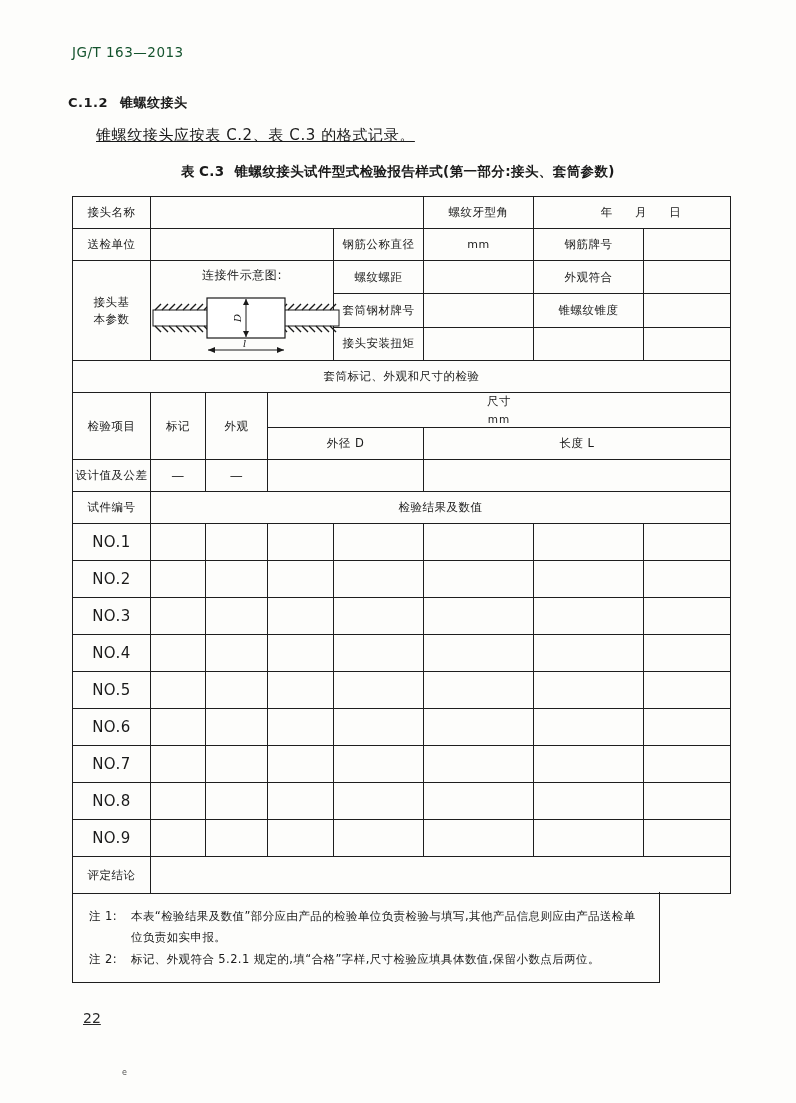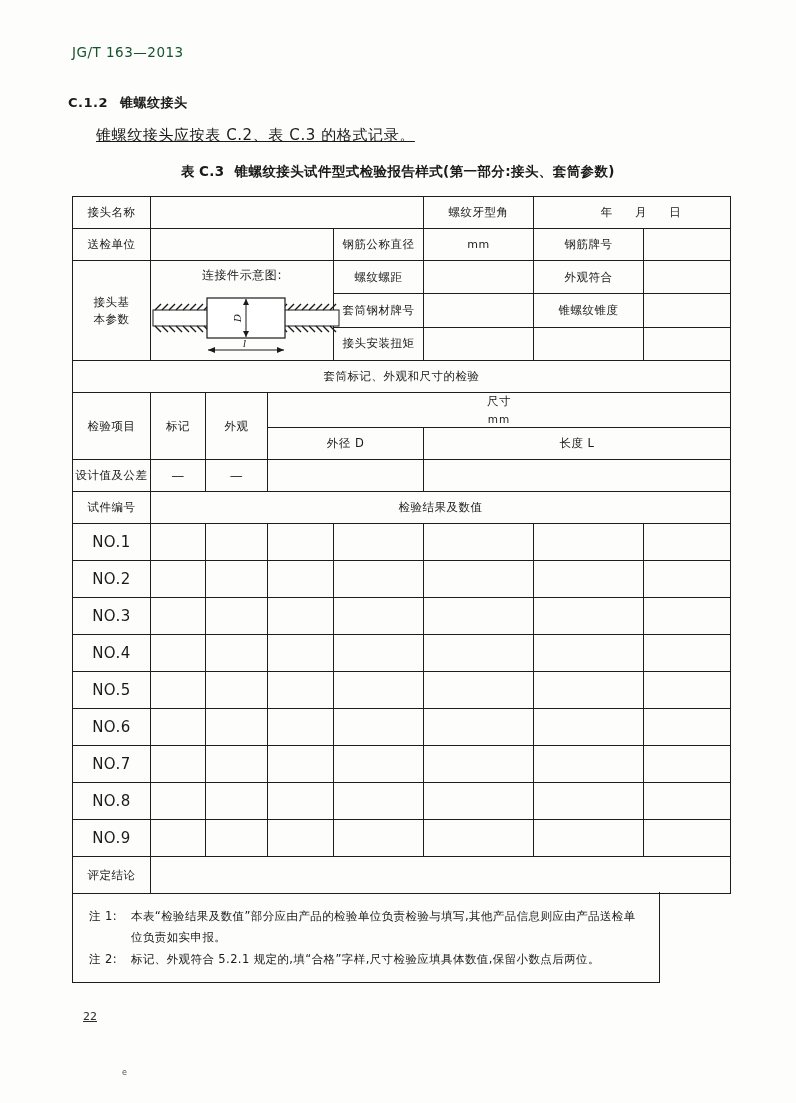--- a/index.html
+++ b/index.html
@@ -150,21 +150,21 @@
   .note-line .note-tag {
     position: absolute;
     left: 0;
     top: 0;
   }
 
   .page-number {
     position: absolute;
     left: 83px;
     top: 1010px;
-    font-size: 11px;
+    font-size: 14px;
     color: #2a2a2a;
     text-decoration: underline;
   }
   .page-dot {
     position: absolute;
     left: 122px;
     top: 1068px;
     font-size: 8px;
     color: #555;
   }

